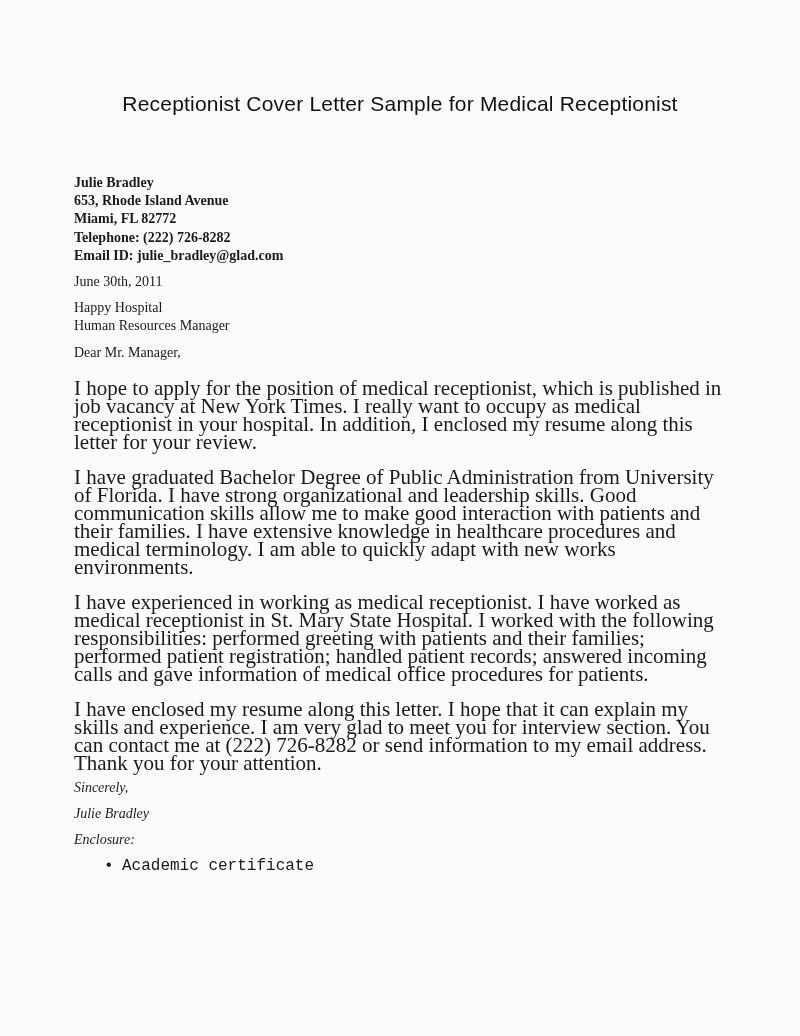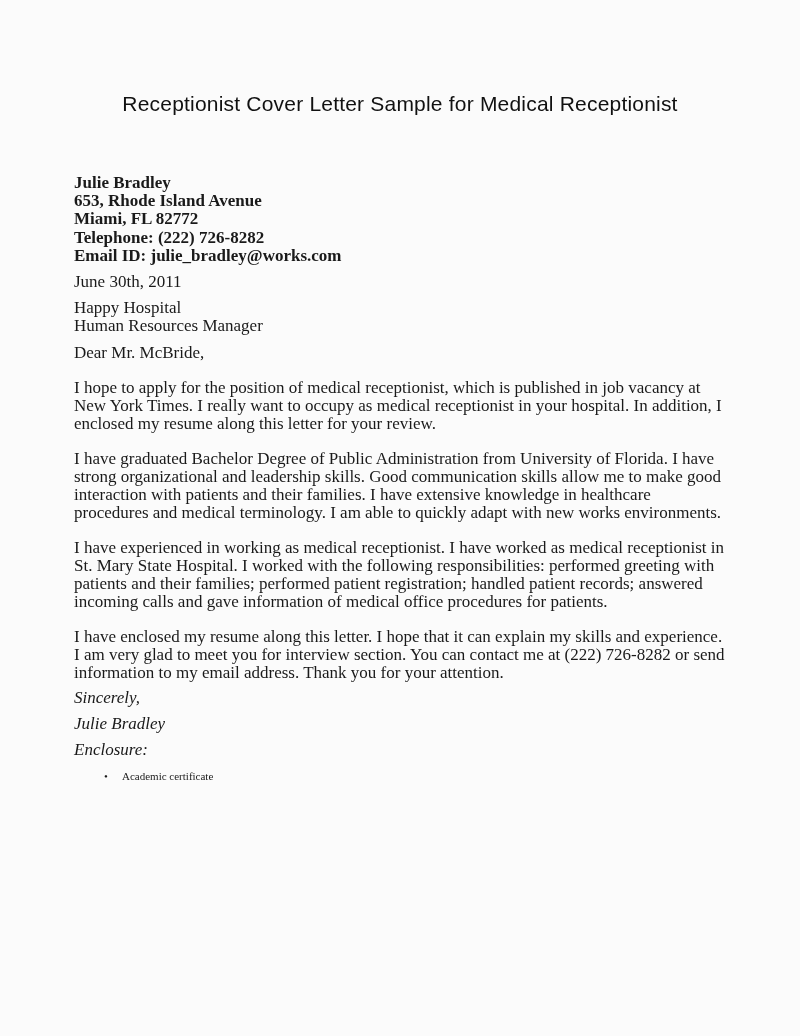--- a/index.html
+++ b/index.html
@@ -24,81 +24,82 @@
     font-family: "Liberation Sans", sans-serif;
     font-weight: 400;
     font-size: 21px;
     line-height: 25px;
     text-align: center;
     color: #111111;
     margin: 0 0 58px 0;
     letter-spacing: 0.2px;
   }
   .line {
-    font-size: 17px;
+    font-size: 14px;
     line-height: 18.2px;
     margin: 0;
   }
   .sender .line {
     font-weight: 700;
   }
   .block {
     margin: 0 0 8px 0;
   }
   .para {
-    font-size: 17px;
+    font-size: 21px;
     line-height: 18px;
     margin: 17px 0 7px 0;
     max-width: 655px;
   }
   .spaced {
     margin-bottom: 8px;
     font-style: italic;
   }
   .enclosures {
     list-style: none;
     margin: 4px 0 0 30px;
     padding: 0;
   }
   .enclosures li {
-    font-size: 11px;
+    font-size: 16px;
     line-height: 19px;
     padding-left: 18px;
     position: relative;
+    font-family: Liberation Mono, monospace;
   }
   .enclosures li::before {
     content: "\2022";
     position: absolute;
     left: 0;
     top: 0;
   }
 </style>
 </head>
 <body>
 
 <div class="page">
 
   <h1 class="doc-title">Receptionist Cover Letter Sample for Medical Receptionist</h1>
 
   <div class="sender block">
     <p class="line">Julie Bradley</p>
     <p class="line">653, Rhode Island Avenue</p>
     <p class="line">Miami, FL 82772</p>
     <p class="line">Telephone: (222) 726-8282</p>
-    <p class="line">Email ID: julie_bradley@works.com</p>
+    <p class="line">Email ID: julie_bradley@glad.com</p>
   </div>
 
   <p class="line block">June 30th, 2011</p>
 
   <div class="recipient block">
     <p class="line">Happy Hospital</p>
     <p class="line">Human Resources Manager</p>
   </div>
 
-  <p class="line block">Dear Mr. McBride,</p>
+  <p class="line block">Dear Mr. Manager,</p>
 
   <p class="para">I hope to apply for the position of medical receptionist, which is published in job vacancy at New York Times. I really want to occupy as medical receptionist in your hospital. In addition, I enclosed my resume along this letter for your review.</p>
   <p class="para">I have graduated Bachelor Degree of Public Administration from University of Florida. I have strong organizational and leadership skills. Good communication skills allow me to make good interaction with patients and their families. I have extensive knowledge in healthcare procedures and medical terminology. I am able to quickly adapt with new works environments.</p>
   <p class="para">I have experienced in working as medical receptionist. I have worked as medical receptionist in St. Mary State Hospital. I worked with the following responsibilities: performed greeting with patients and their families; performed patient registration; handled patient records; answered incoming calls and gave information of medical office procedures for patients.</p>
   <p class="para">I have enclosed my resume along this letter. I hope that it can explain my skills and experience. I am very glad to meet you for interview section. You can contact me at (222) 726-8282 or send information to my email address. Thank you for your attention.</p>
 
   <p class="line block spaced">Sincerely,</p>
   <p class="line block spaced">Julie Bradley</p>
   <p class="line block spaced">Enclosure:</p>
 

